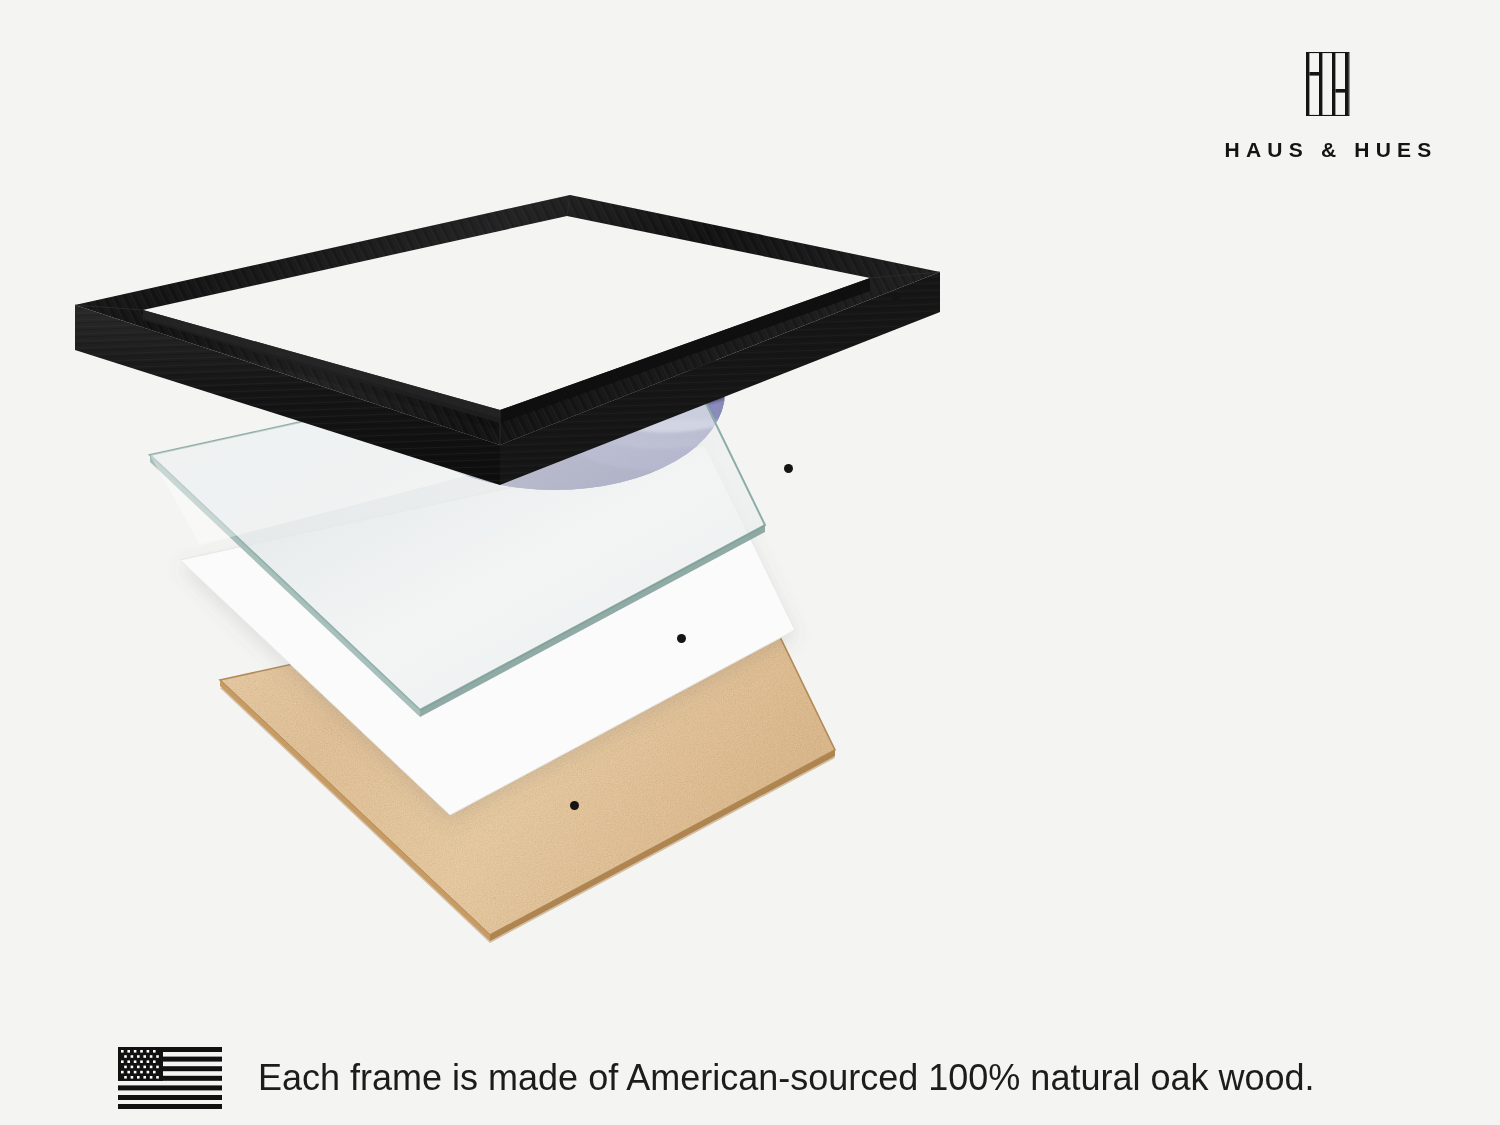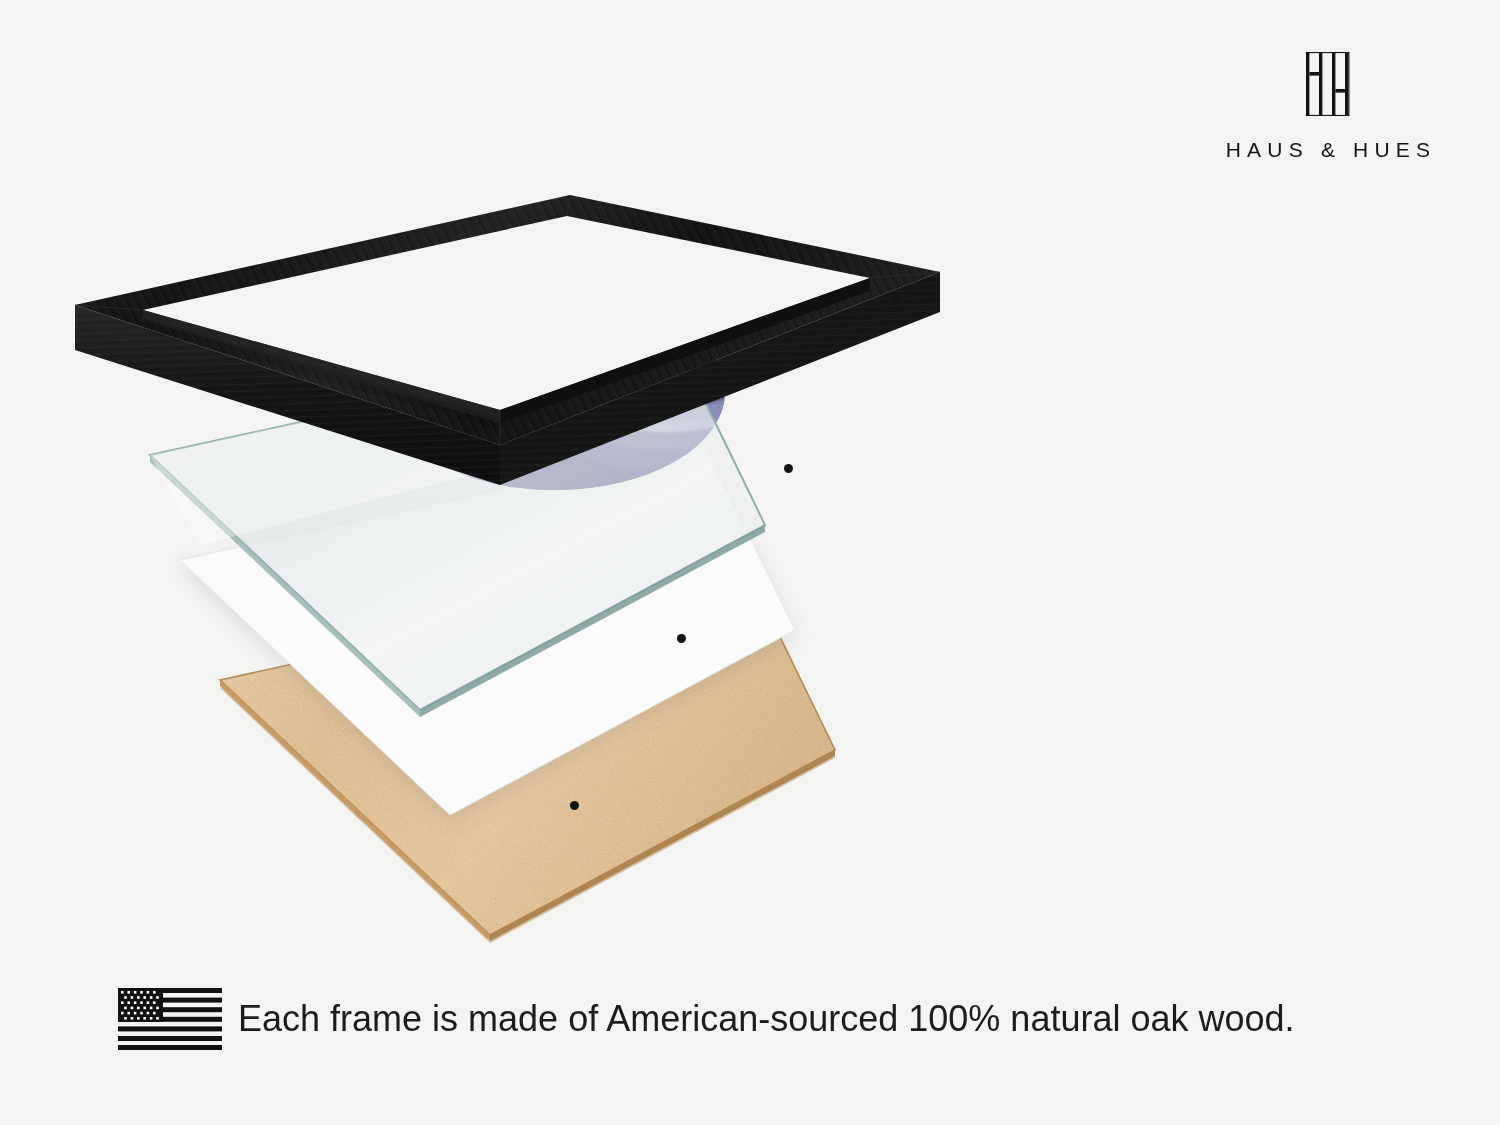--- a/index.html
+++ b/index.html
@@ -11,40 +11,40 @@
     color:#1b1b1b;
     overflow:hidden;
     position:relative;
   }
   .stage{position:absolute;inset:0;}
 
   
   .brand{position:absolute;left:1196px;top:52px;width:270px;text-align:center;}
   .brand-mark{width:62px;height:64px;margin:0 auto 22px auto;display:block;}
   .brand-name{
-    font-size:21px;letter-spacing:6.2px;font-weight:400;color:#141414;
+    font-size:21px;letter-spacing:6.2px;font-weight:700;color:#141414;
     white-space:nowrap;
   }
 
   
   .diagram{position:absolute;left:0;top:0;width:980px;height:980px;}
   .diagram svg{display:block;}
 
   
   .callout{position:absolute;}
   .dot{
     position:absolute;
     width:9px;height:9px;border-radius:50%;
     background:#141414;
   }
 
   
   .footer{
-    position:absolute;left:118px;top:988px;
-    display:flex;align-items:center;gap:16px;
+    position:absolute;left:118px;top:1047px;
+    display:flex;align-items:center;gap:36px;
   }
   .flag{width:104px;height:62px;display:block;flex:none;}
   .footer-text{
     font-size:36px;font-weight:400;color:#1c1c1c;white-space:nowrap;letter-spacing:0px;
   }
 </style>
 </head>
 <body>
 
 <div class="stage">

